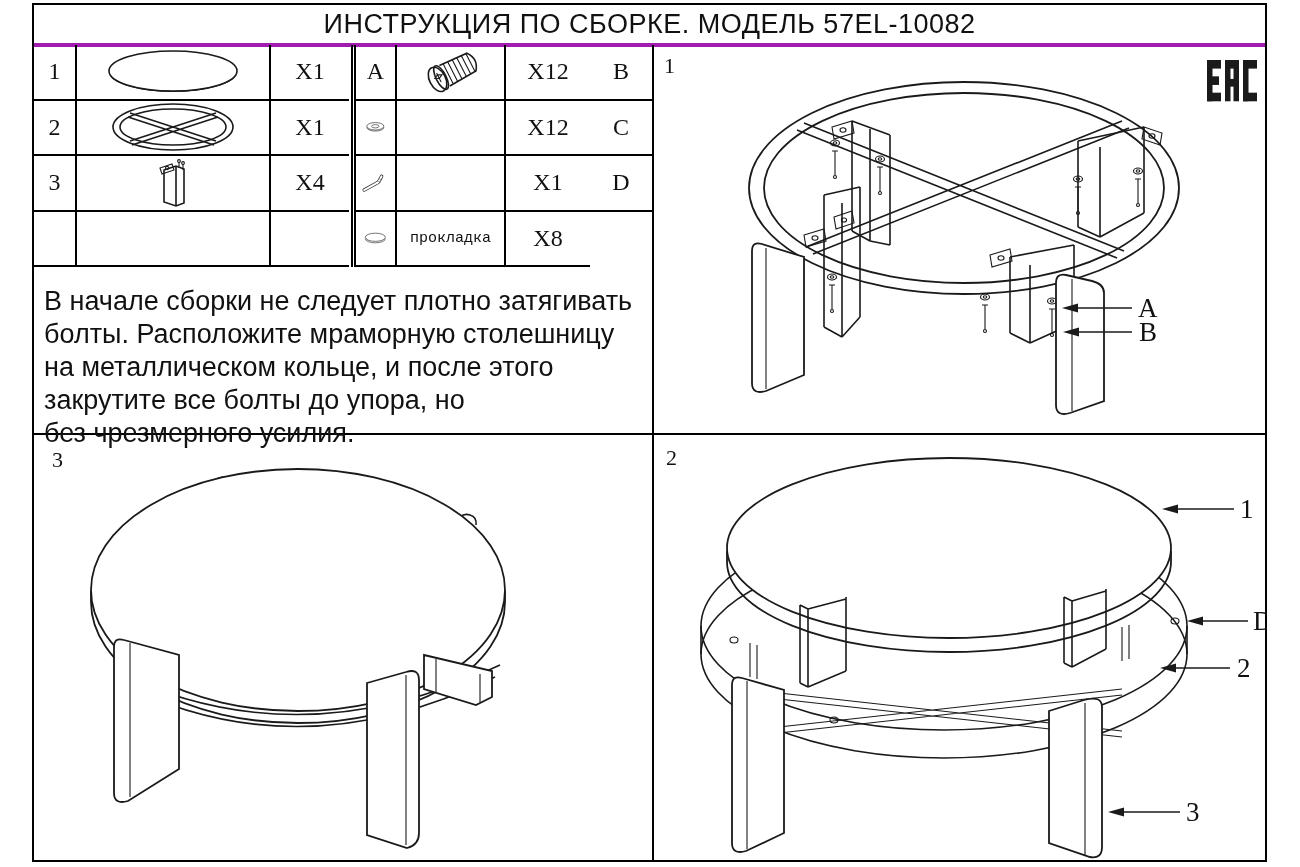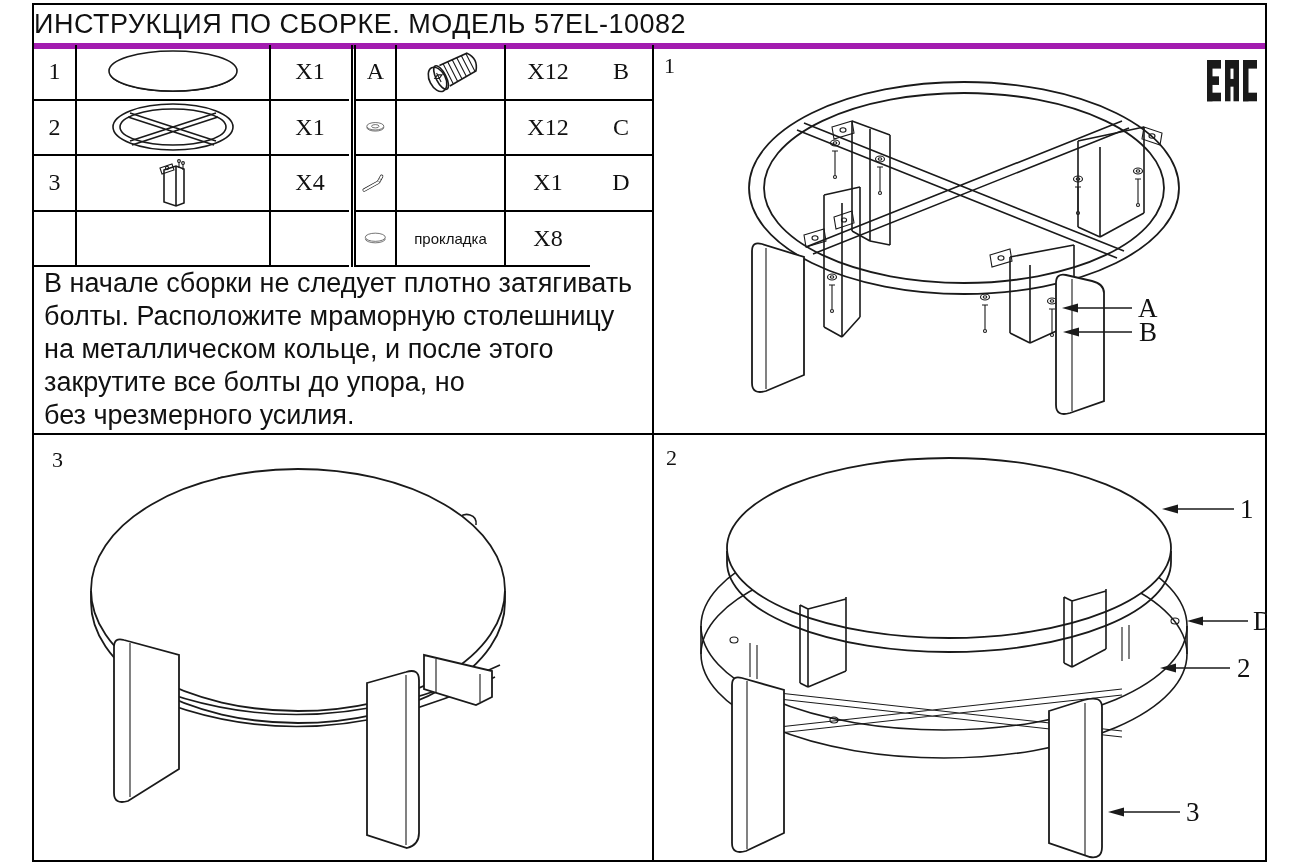--- a/index.html
+++ b/index.html
@@ -2,40 +2,40 @@
 <html><head>
 <meta charset="utf-8">
 <style>
   html,body{margin:0;padding:0;background:#fff;}
   #page{position:relative;width:1300px;height:867px;background:#fff;
         font-family:"Liberation Sans",sans-serif;color:#111;}
   #sheet{position:absolute;left:32px;top:3px;width:1231px;height:855px;
          border:2px solid #000;background:#fff;}
   
   #title-bar{position:absolute;left:0;top:0;width:100%;height:38px;
-             border-bottom:6px solid #a21caf;display:flex;align-items:center;}
+             border-bottom:4px solid #a21caf;display:flex;align-items:center;justify-content:center;}
   #title-bar .t{font-size:27px;letter-spacing:.5px;white-space:nowrap;}
   
   .tbl{position:absolute;top:40px;height:222px;display:grid;}
   #parts-table{left:0;width:317px;grid-template-columns:43px 194px 78px;
                grid-template-rows:repeat(4,1fr);border-right:2px solid #000;}
   #hw-table{left:320px;width:298px;grid-template-columns:41px 109px 84px 64px;
             grid-template-rows:repeat(4,1fr);border-left:2px solid #000;}
   .cell{border-right:2px solid #000;border-bottom:2px solid #000;
         display:flex;align-items:center;justify-content:center;overflow:hidden;}
   .cell.last{border-right:none;}
   .srf{font-family:"Liberation Serif",serif;}
   .num{font-size:24px;}
   .qty{font-size:24px;}
   .spec{font-size:22px;}
-  .spec-small{font-size:15px;font-family:Liberation Sans, sans-serif;}
+  .spec-small{font-size:15px;font-family:Liberation Mono, monospace;}
   
   #instr{position:absolute;left:0;top:262px;width:618px;height:168px;
          border-bottom:2px solid #000;box-sizing:border-box;
-         padding:0 10px;font-size:27px;line-height:33px;white-space:pre-line;}
+         padding:18px 10px;font-size:27px;line-height:33px;white-space:pre-line;}
   
   #panel-3{position:absolute;left:0;top:430px;width:618px;height:425px;}
   #right-col{position:absolute;left:618px;top:40px;width:613px;height:815px;border-left:2px solid #000;}
   #panel-1{position:absolute;left:0;top:0;width:613px;height:390px;border-bottom:2px solid #000;box-sizing:border-box;}
   #panel-2{position:absolute;left:0;top:390px;width:613px;height:425px;}
   .step-no{position:absolute;font-family:"Liberation Serif",serif;font-size:22px;z-index:5;}
   svg{display:block;}
   .ln{stroke:#1a1a1a;stroke-width:1.6;fill:none;}
   .ln2{stroke:#1a1a1a;stroke-width:1.8;fill:none;}
   .wfill{stroke:#1a1a1a;stroke-width:1.8;fill:#fff;}

